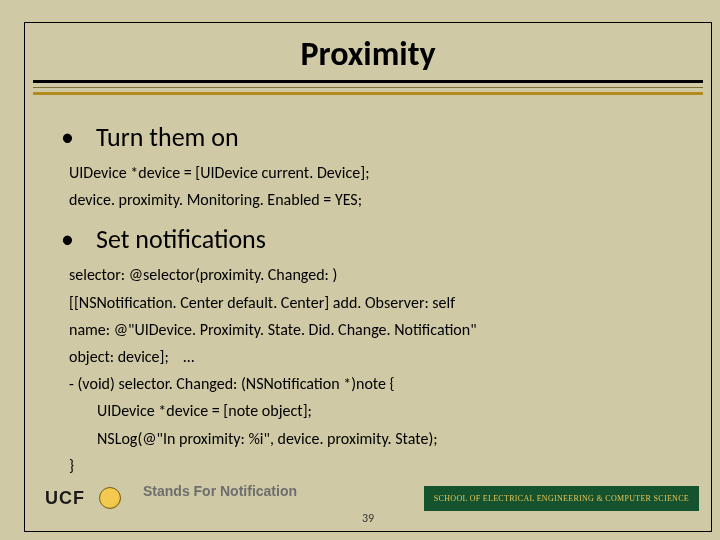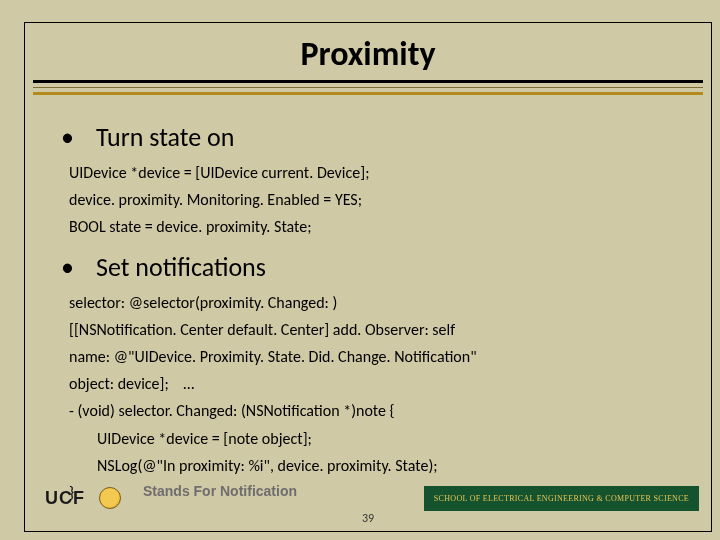--- a/index.html
+++ b/index.html
@@ -99,26 +99,25 @@
   <div class="rule-group">
     <div class="thick-line"></div>
     <div class="thin-line"></div>
     <div class="gold-line"></div>
   </div>
 
   <div class="content">
 
     <div class="bullet-line">
       <span class="bullet-dot">•</span>
-      <span class="bullet-text">Turn state on</span>
+      <span class="bullet-text">Turn them on</span>
     </div>
     <div class="code-block">
       <div class="code-line">UIDevice *device = [UIDevice current. Device];</div>
       <div class="code-line">device. proximity. Monitoring. Enabled = YES;</div>
-      <div class="code-line">BOOL state = device. proximity. State;</div>
     </div>
 
     <div class="bullet-line">
       <span class="bullet-dot">•</span>
       <span class="bullet-text">Set notifications</span>
     </div>
     <div class="code-block">
       <div class="code-line">selector: @selector(proximity. Changed: )</div>
       <div class="code-line">[[NSNotification. Center default. Center] add. Observer: self</div>
       <div class="code-line">name: @"UIDevice. Proximity. State. Did. Change. Notification"</div>

